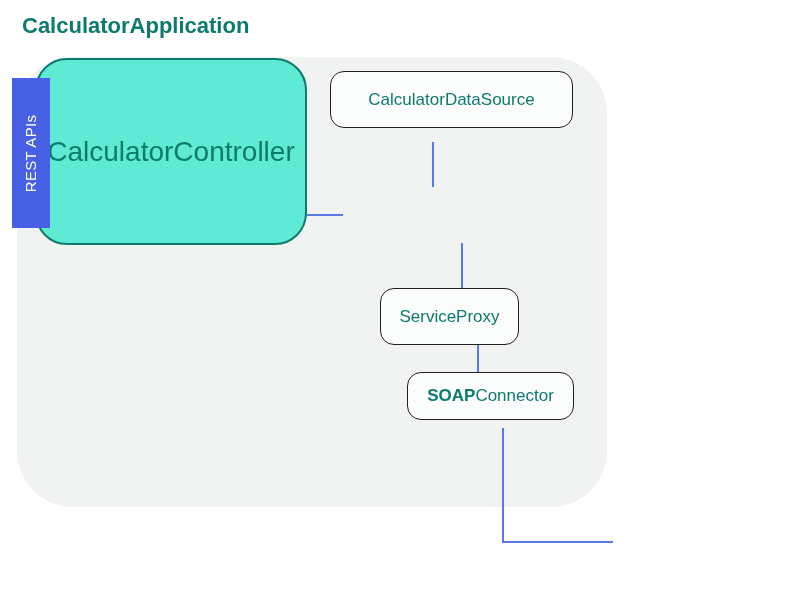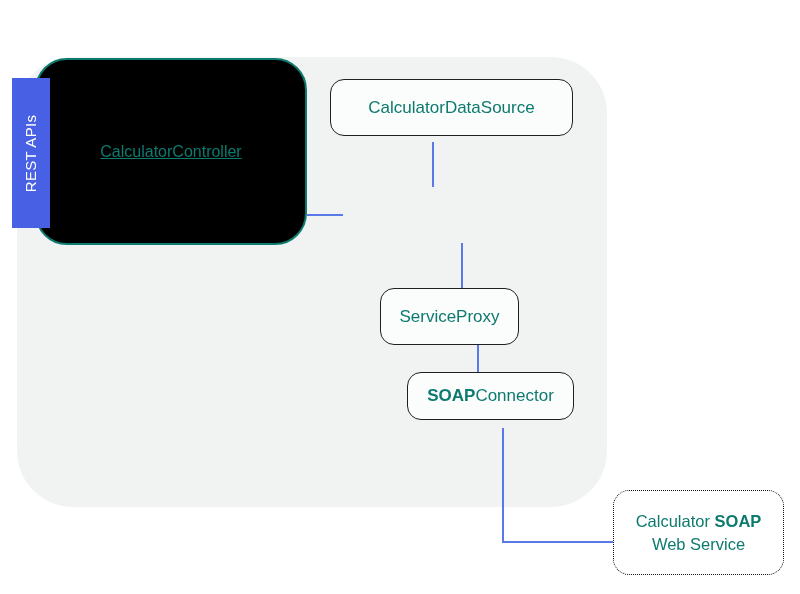--- a/index.html
+++ b/index.html
@@ -36,25 +36,24 @@
     background:var(--node-bg);
     border:1.4px solid var(--node-border);
     border-radius:14px;
     font-size:17px;
     box-sizing:border-box;
   }
   .node-controller{
     left:35px;top:58px;width:272px;height:187px;
     border:2.5px solid var(--teal);
     border-radius:32px;
-    background:#000000;
-    font-size:16px;
-    text-decoration:underline;
+    background:#5eead4;
+    font-size:28px;
   }
-  .node-datasource{left:330px;top:79px;width:243px;height:57px;}
+  .node-datasource{left:330px;top:71px;width:243px;height:57px;}
   .node-provider{left:343px;top:187px;width:240px;height:56px;}
   .node-proxy{left:380px;top:288px;width:139px;height:57px;}
   .node-soapconnector{left:407px;top:372px;width:167px;height:48px;}
   .node-webservice{
     left:613px;top:490px;width:171px;height:85px;
     border:1.6px dotted #111;
     border-radius:16px;
     background:#ffffff;
     font-size:16.5px;
     line-height:23px;
@@ -80,20 +79,21 @@
   .l-proxy-soap{left:477px;top:345px;height:27px;}
   .l-soap-down{left:502px;top:428px;height:115px;}
   .l-down-ws{left:502px;top:541px;width:111px;}
   b{font-weight:bold;}
 </style>
 </head>
 <body>
 
 <div class="canvas">
 
+  <h1 class="title">CalculatorApplication</h1>
 
   <div class="app-container"></div>
 
   <div class="line v l-ds-sp"></div>
   <div class="line h l-ctrl-sp"></div>
   <div class="line v l-sp-proxy"></div>
   <div class="line v l-proxy-soap"></div>
   <div class="line v l-soap-down"></div>
   <div class="line h l-down-ws"></div>
 
@@ -111,17 +111,14 @@
 
 
   <div class="node node-proxy">
     <span>ServiceProxy</span>
   </div>
 
   <div class="node node-soapconnector">
     <span><b>SOAP</b><span>Connector</span></span>
   </div>
 
-  <div class="node node-webservice">
-    <span><span>Calculator </span><b>SOAP</b><br><span>Web Service</span></span>
-  </div>
 
 </div>
 
 </body></html>

